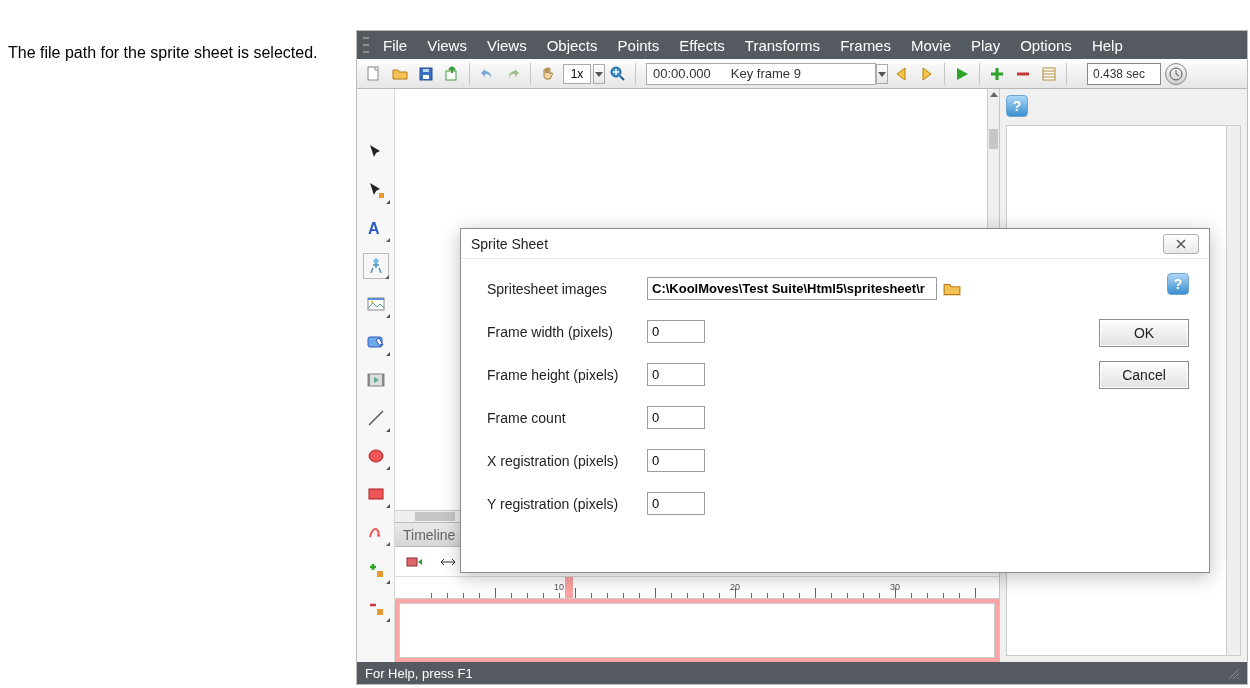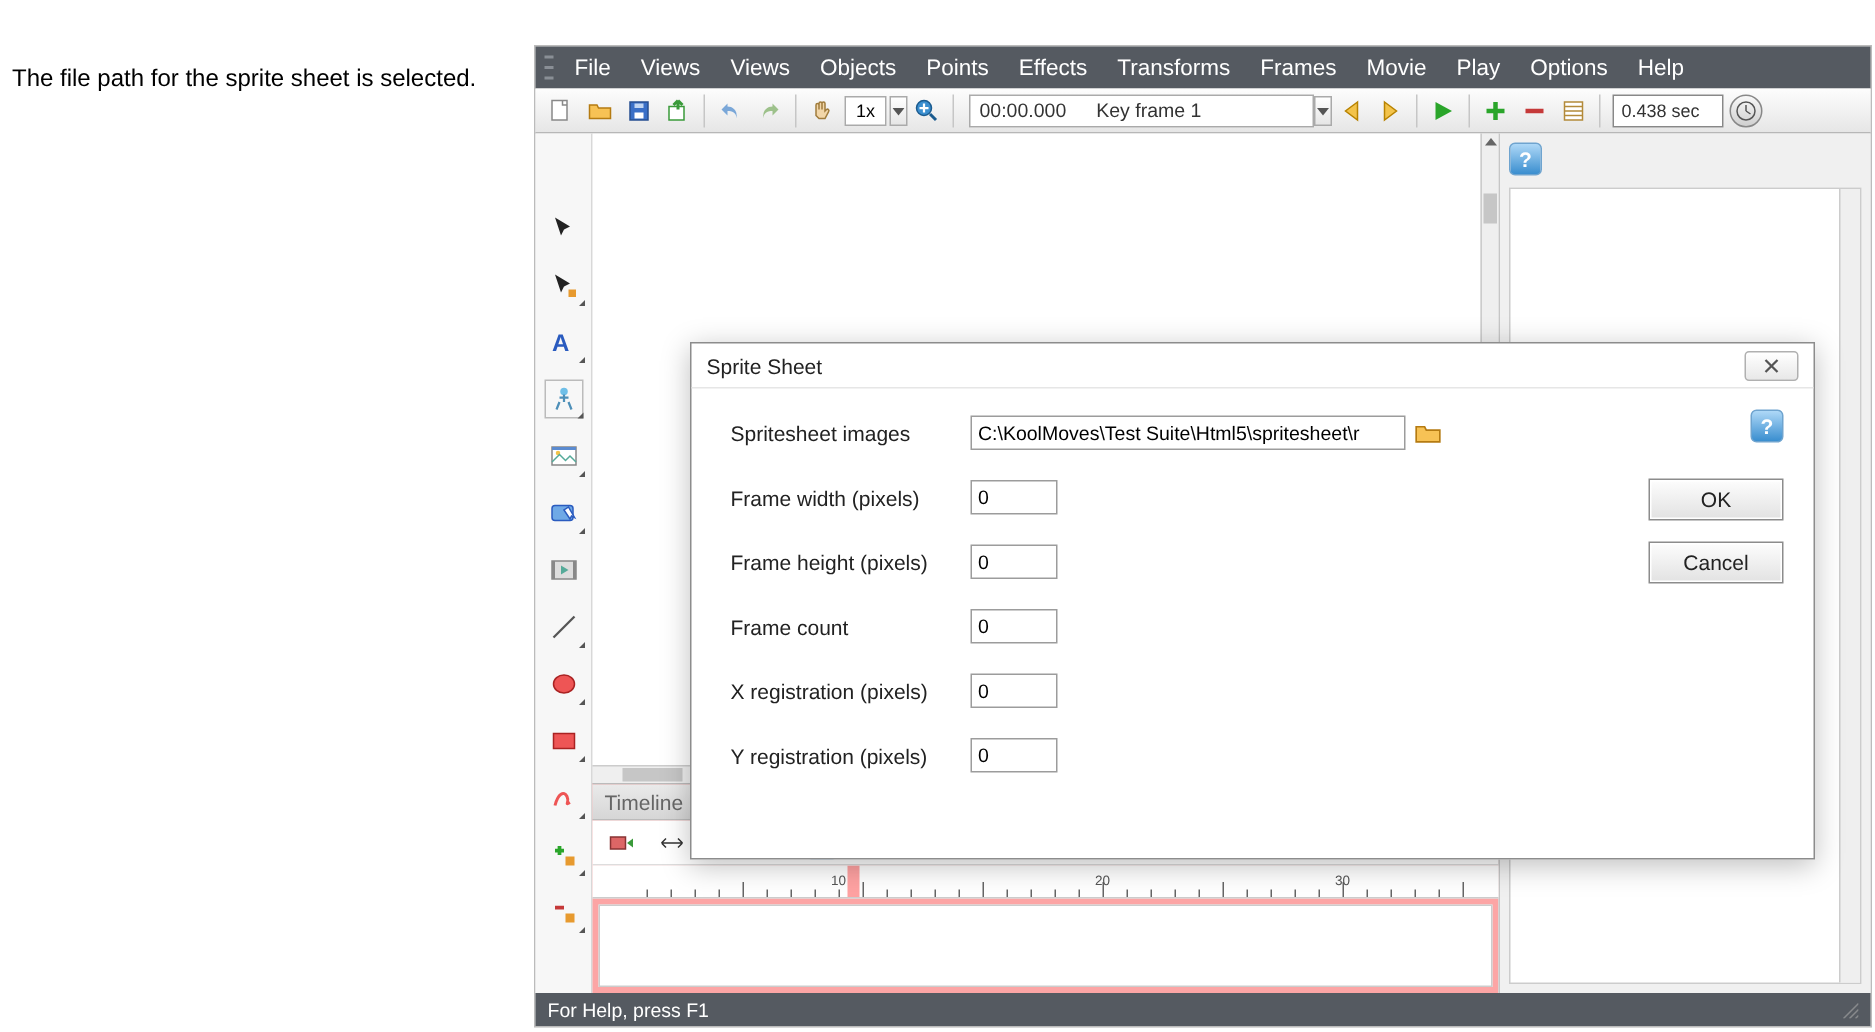--- a/index.html
+++ b/index.html
@@ -16,21 +16,21 @@
 
   .toolbar { height: 30px; background: linear-gradient(#fdfdfd,#e6e6e6); border-bottom: 1px solid #b7b7b7; display: flex; align-items: center; padding: 0 4px; }
   .toolbar .sep { width:1px; height:22px; background:#c6c6c6; margin:0 4px; }
   .tbtn { width:24px; height:24px; display:flex; align-items:center; justify-content:center; margin:0 1px; border:1px solid transparent; cursor:default;}
   .tbtn svg { width:16px; height:16px; display:block;}
   .zoomval { width:28px; height:20px; border:1px solid #aaa; background:#fff; font-size:12px; display:flex; align-items:center; justify-content:center; margin:0 2px;}
   .dd { width:12px; height:20px; border:1px solid #aaa; background:linear-gradient(#fff,#e6e6e6); display:flex; align-items:center; justify-content:center;}
   .dd svg{width:8px;height:8px;}
   .framebox{ width:230px; height:22px; margin-left:6px; border:1px solid #aaa; background:#fff; display:flex; align-items:center; padding:0 6px; font-size:13px; color:#333;}
   .framebox .time{margin-right:20px;}
-  .secbox{ width:74px; height:22px; margin-left:4px; border:1px solid #888; background:#fff; display:flex; align-items:center; padding:0 5px; font-size:12px; color:#333;}
+  .secbox{ width:74px; height:22px; margin-left:16px; border:1px solid #888; background:#fff; display:flex; align-items:center; padding:0 5px; font-size:12px; color:#333;}
   .clock{ width:22px; height:22px; margin-left:4px; border:1px solid #888; border-radius:50%; background:linear-gradient(#f8f8f8,#d0d0d0); display:flex; align-items:center; justify-content:center;}
   .clock svg{width:14px;height:14px;}
 
   .workrow { flex:1; display:flex; min-height:0; }
   .tooltray { width:38px; background:#f7f7f7; border-right:1px solid #d8d8d8; display:flex; flex-direction:column; align-items:center; padding-top:50px; gap:12px;}
   .tool { width:26px; height:26px; display:flex; align-items:center; justify-content:center; position:relative;}
   .tool .corner { position:absolute; right:-1px; bottom:-1px; width:0;height:0;border-left:4px solid transparent; border-bottom:4px solid #555;}
   .tool svg { width:18px; height:18px; display:block;}
   .tool.img { border:1px solid #bbb; }
 
@@ -65,21 +65,21 @@
 
   
   .dialog { position:absolute; left:460px; top:228px; width:750px; height:345px; background:#fff; border:1px solid #8c8c8c; box-shadow:0 4px 18px rgba(0,0,0,.25); z-index:50;}
   .dlg-title{ height:30px; display:flex; align-items:center; padding:0 10px; font-size:14px; color:#222; border-bottom:1px solid #e6e6e6; justify-content:space-between;}
   .dlg-close{ width:36px;height:20px;border:1px solid #b0b0b0;border-radius:3px;display:flex;align-items:center;justify-content:center;background:linear-gradient(#fff,#e8e8e8);}
   .dlg-close svg{width:12px;height:12px;}
   .dlg-body{ padding:18px 20px 10px 26px; position:relative;}
   .row{ display:flex; align-items:center; margin-bottom:20px;}
   .row label{ width:160px; font-size:14px; color:#222;}
   .row input{ height:23px; border:1px solid #9c9c9c; padding:0 4px; font-size:13px; color:#000;}
-  .row .pathin{ width:290px;}
+  .row .pathin{ width:290px;font-weight:bold;}
   .row .numin{ width:58px; text-align:left;}
   .folderbtn{ width:18px;height:18px; margin-left:6px; display:flex;align-items:center;justify-content:center;}
   .dlg-help{ position:absolute; right:20px; top:14px;}
   .dlg-buttons{ position:absolute; right:20px; top:60px; display:flex; flex-direction:column; gap:14px;}
   .winbtn{ width:90px; height:28px; border:1px solid #8c8c8c; background:linear-gradient(#fdfdfd,#e2e2e2); font-size:14px; color:#222; display:flex; align-items:center; justify-content:center; box-shadow:0 0 0 1px #fff inset; cursor:default;}
 
   
   .tick{position:absolute;bottom:0;width:1px;background:#666;}
   .ticknum{position:absolute;bottom:6px;font-size:9px;color:#555;transform:translateX(-50%);}
   .playhead{position:absolute;top:0;bottom:0;width:8px;background:rgba(255,100,100,.6);left:170px;}
@@ -162,21 +162,21 @@
     <div class="tbtn">
         <svg viewBox="0 0 16 16">
           <circle cx="6" cy="6" r="5" fill="#3a8ecf" stroke="#1b5b8f"></circle>
           <path d="M6 3v6M3 6h6" stroke="#fff" stroke-width="1.5"></path>
           <path d="M10 10l4 4" stroke="#1b5b8f" stroke-width="2"></path>
         </svg>
       </div>
     <span class="sep"></span>
     <div class="framebox">
       <span class="time">00:00.000</span>
-      <span>Key frame 1</span>
+      <span>Key frame 9</span>
     </div>
     <div class="dd">
         <svg viewBox="0 0 8 8">
           <path d="M0 2h8L4 7z" fill="#555"></path>
         </svg>
       </div>
     <div class="tbtn">
         <svg viewBox="0 0 16 16">
           <path d="M12 2L4 8l8 6z" fill="#f3c34a" stroke="#b88300"></path>
         </svg>

